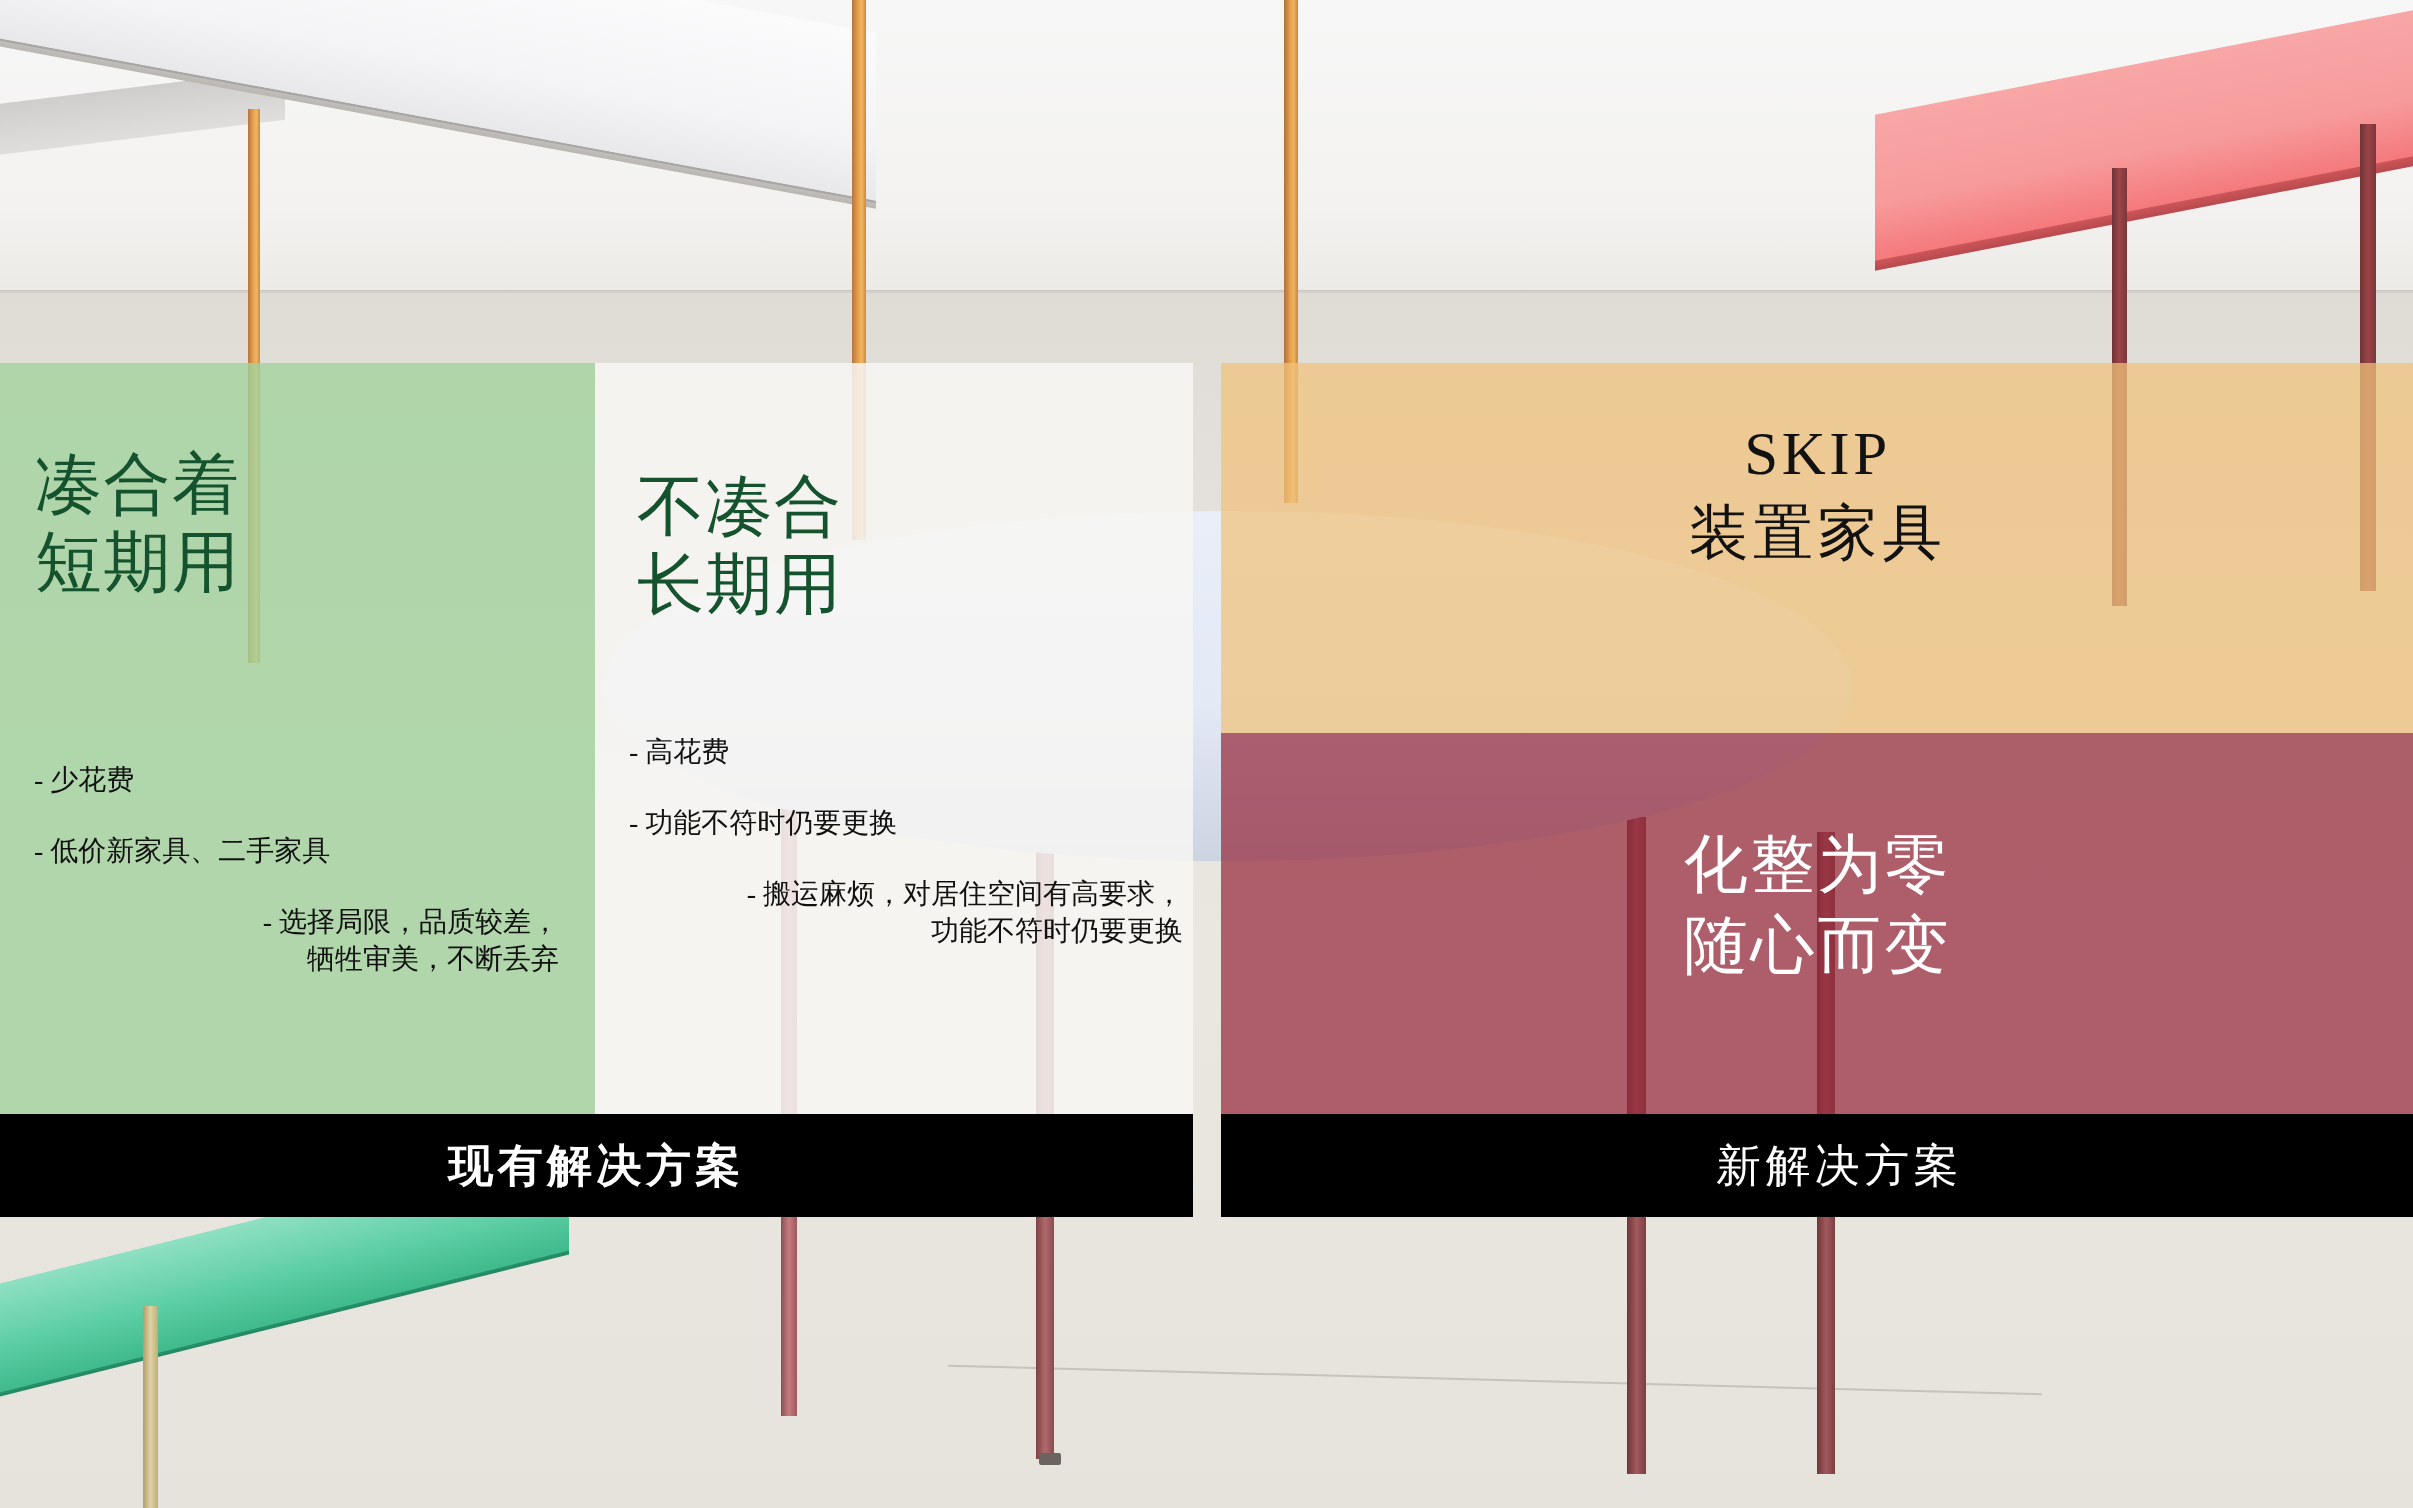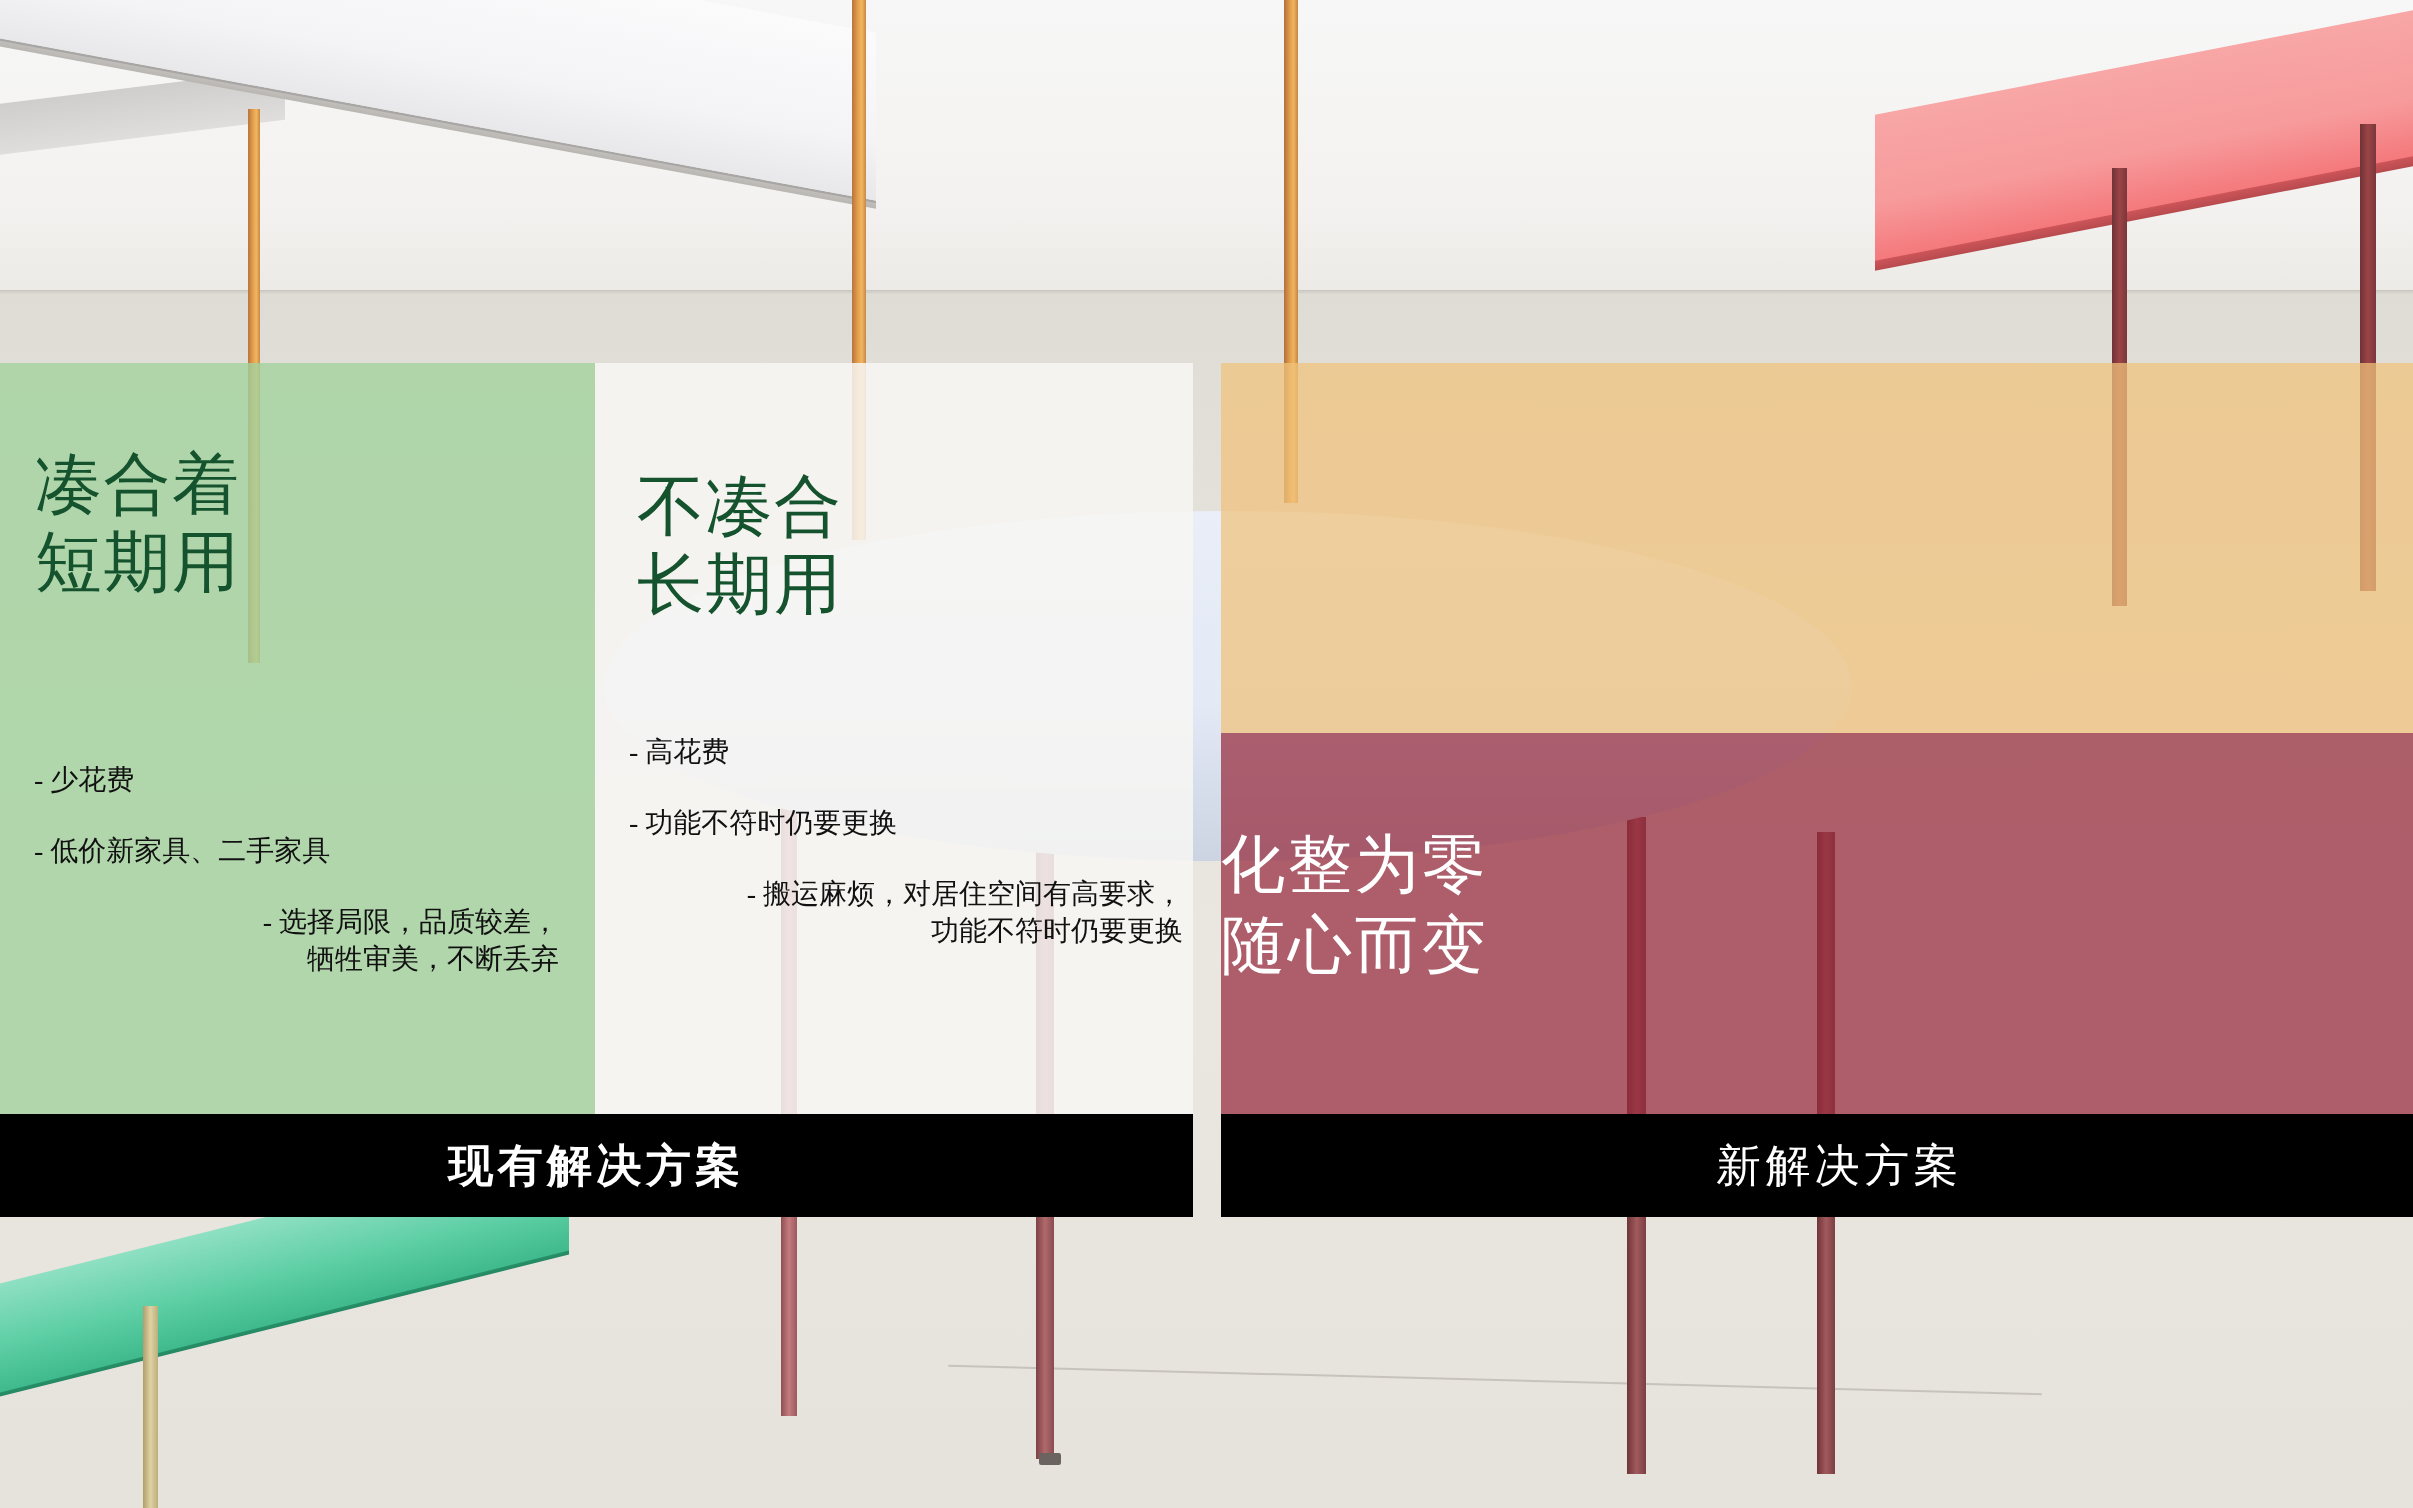--- a/index.html
+++ b/index.html
@@ -219,20 +219,21 @@
     font-family: "Liberation Serif", "DejaVu Serif", serif;
     font-size: 60px;
     letter-spacing: 4.4px;
     line-height: 1.25;
     margin-top: 11.7px;
   }
 
   #slogan {
     position: absolute;
     left: 1221px; top: 824px; width: 1193px;
+    text-align: center;
     color: #ffffff;
     font-size: 64px;
     line-height: 1.26;
     letter-spacing: 2.9px;
     white-space: pre-line;
     font-family: "Liberation Sans", "DejaVu Sans", sans-serif;
   }
 
   
   .footer-bar {
@@ -307,20 +308,24 @@
   <div class="heading" id="head-white">不凑合
 长期用</div>
 
   <div class="bullets" id="bul-white">
     <div class="bullet">- 高花费</div>
     <div class="bullet">- 功能不符时仍要更换</div>
     <div class="bullet">- 搬运麻烦，对居住空间有高要求，
 功能不符时仍要更换</div>
   </div>
 
+  <div id="skip-block">
+    <div id="skip-en">SKIP</div>
+    <div id="skip-cn">装置家具</div>
+  </div>
 
   <div id="slogan">化整为零
 随心而变</div>
 
   <div class="footer-bar" id="footer-left">
     <span class="footer-label">现有解决方案</span>
   </div>
   <div class="footer-bar" id="footer-right">
     <span class="footer-label">新解决方案</span>
   </div>

